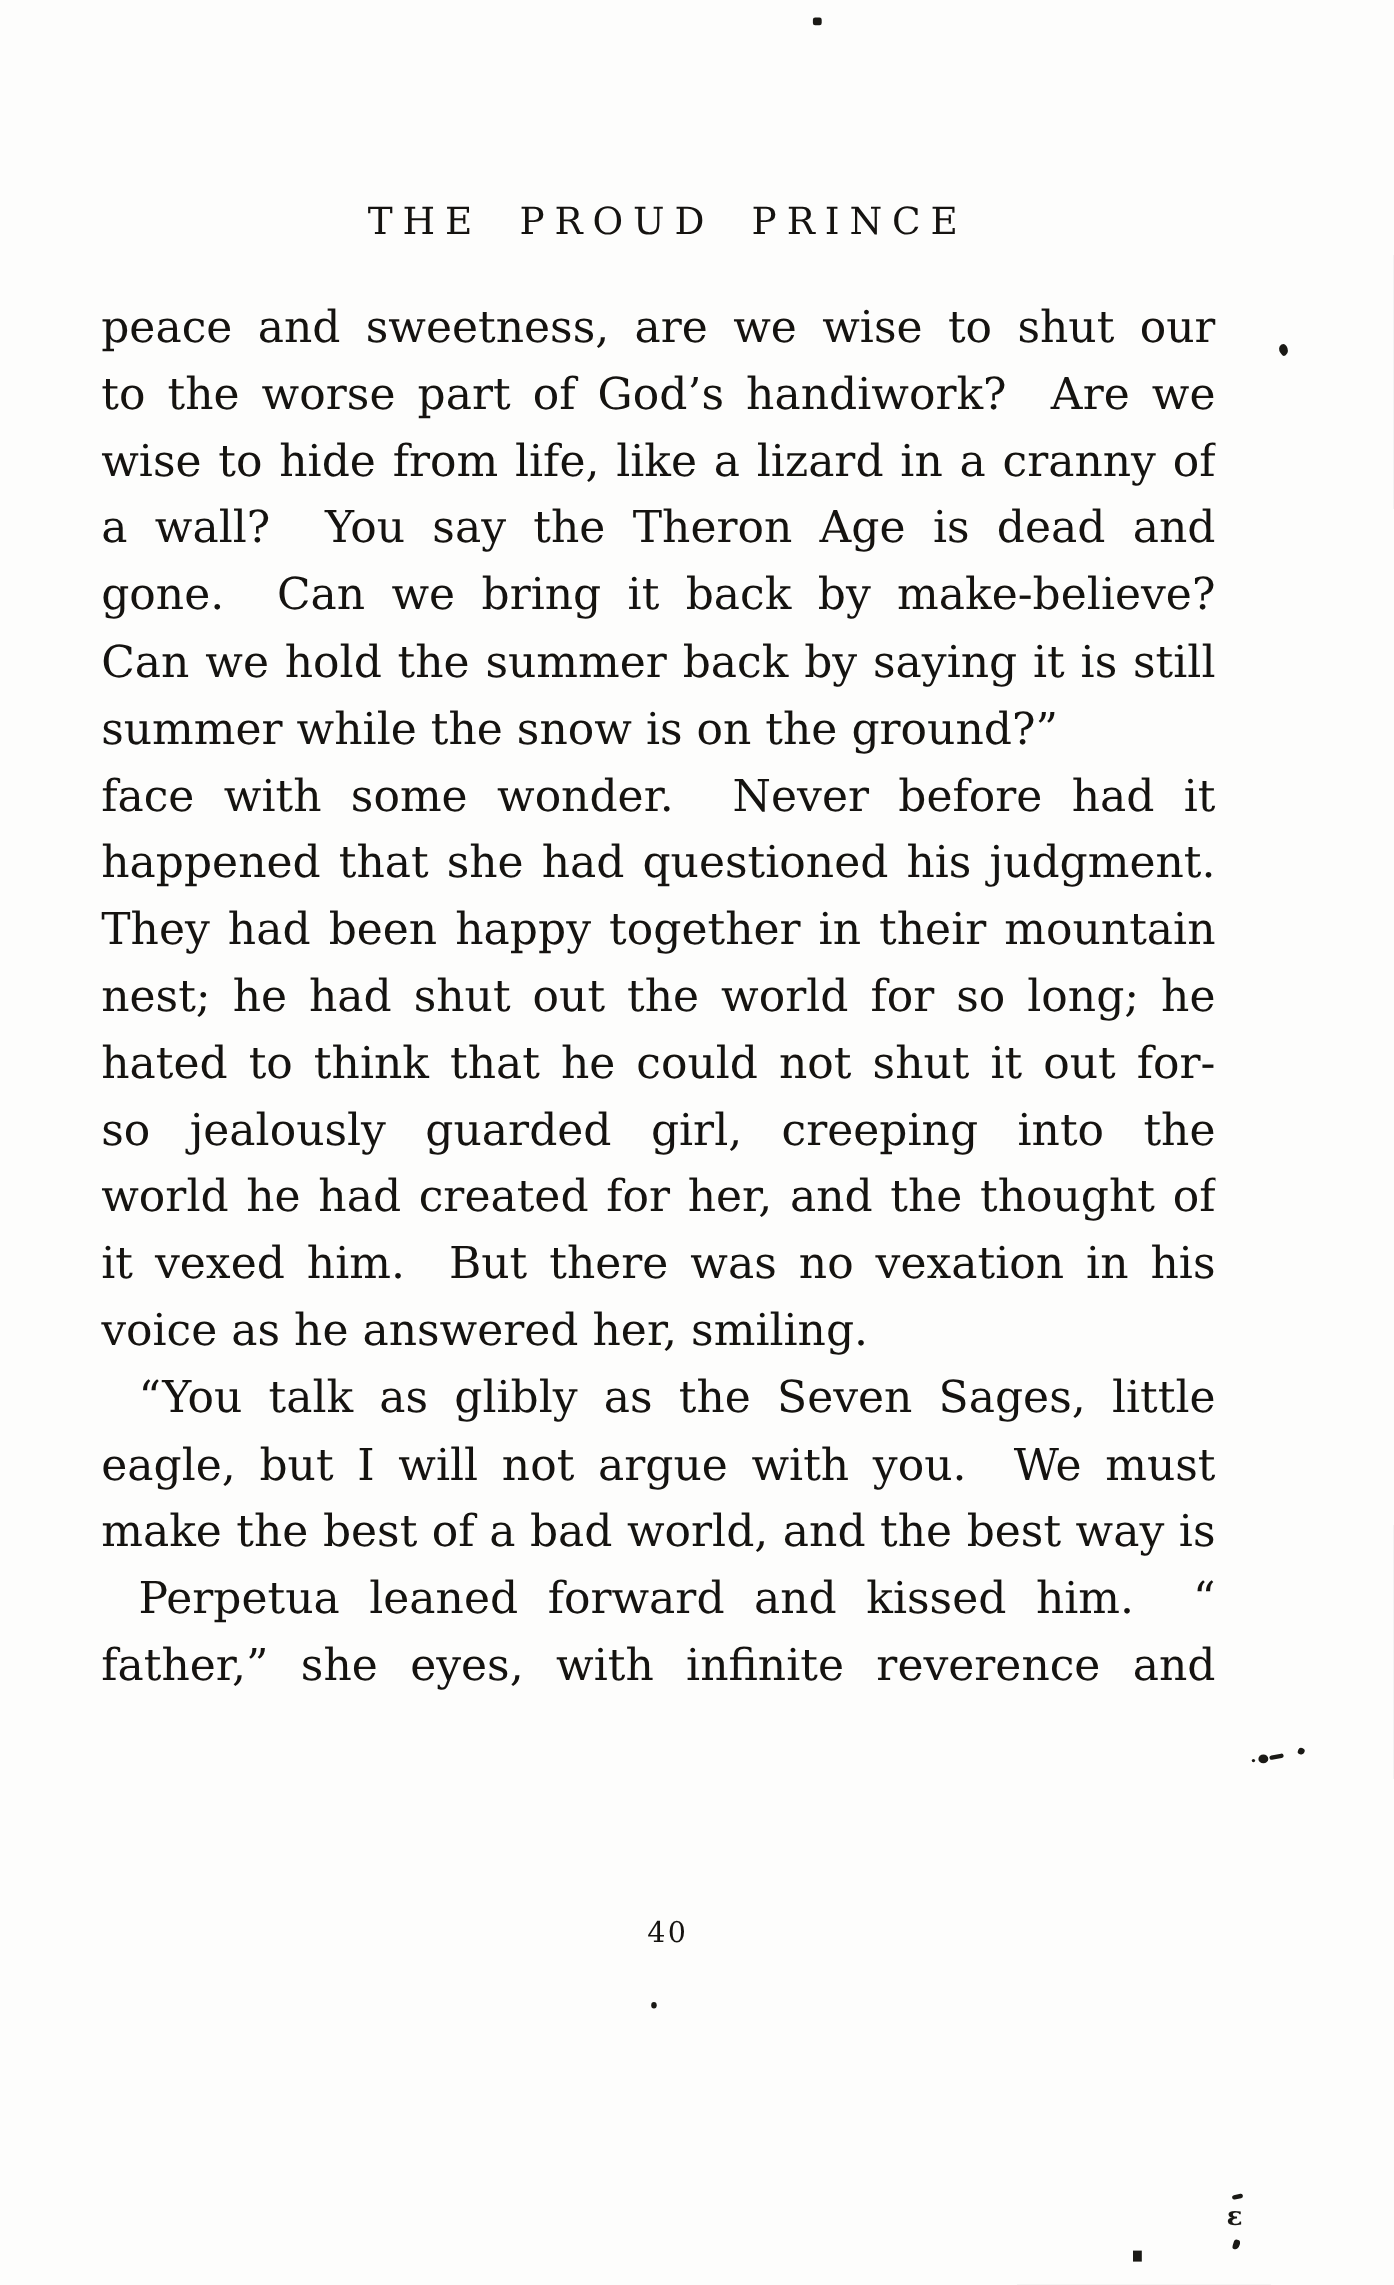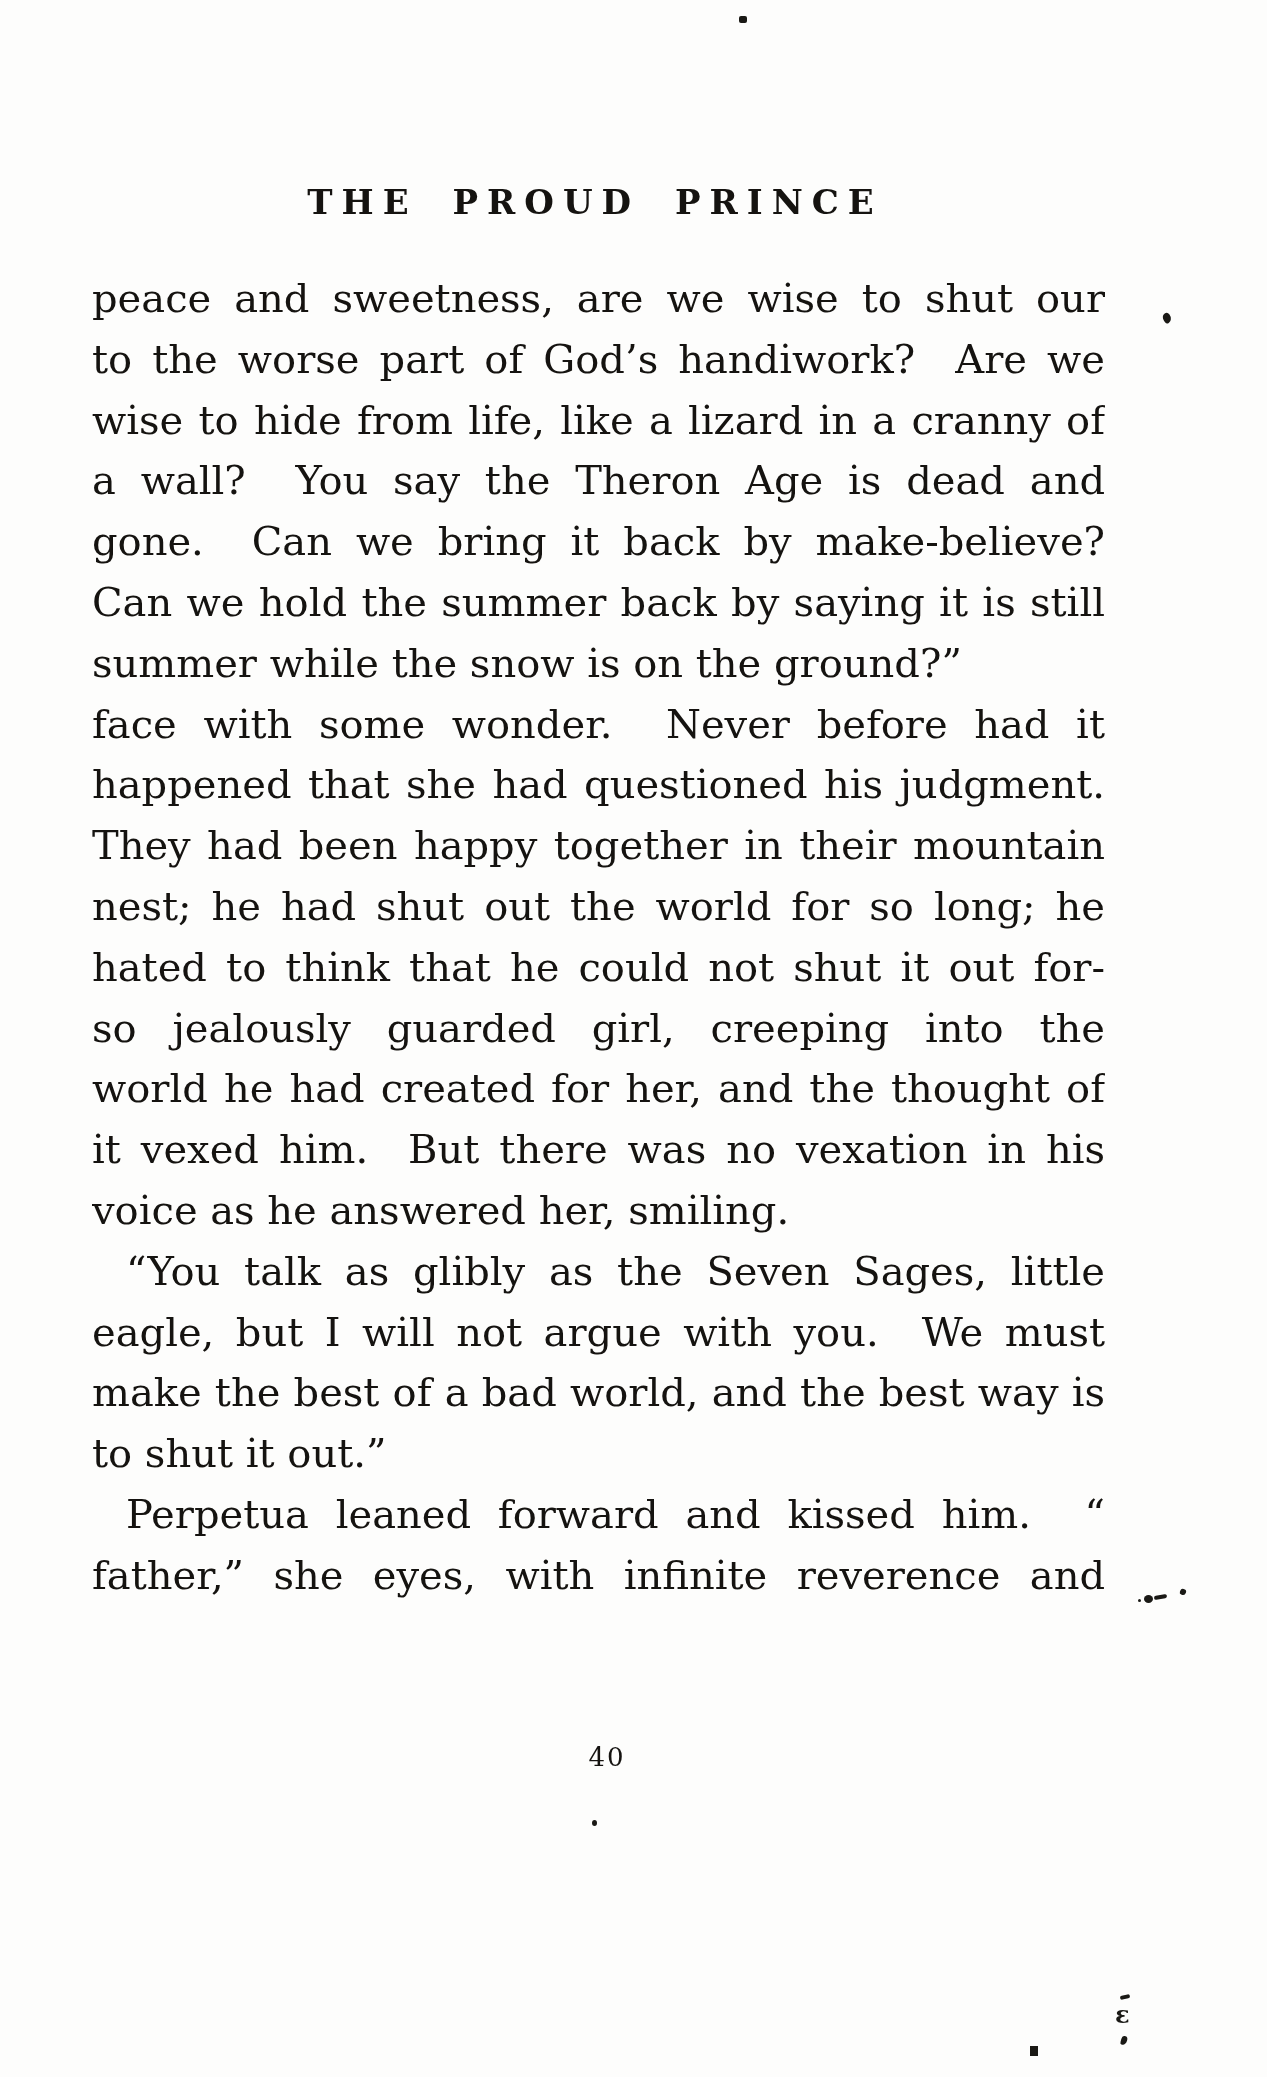--- a/index.html
+++ b/index.html
@@ -12,25 +12,25 @@
     width: 1267px;
     height: 2077px;
     background: #fdfdfc;
     color: #151310;
     font-family: "DejaVu Serif", serif;
     overflow: hidden;
   }
   .page-title {
     position: absolute;
     top: 182px;
-    left: 0;
+    left: 12px;
     width: 1190px;
     text-align: center;
     font-size: 34px;
-    font-weight: bold;
+    font-weight: normal;
     letter-spacing: 9px;
     word-spacing: 14px;
     white-space: nowrap;
   }
   .body-text {
     position: absolute;
     top: 268px;
     left: 92px;
     width: 1013px;
   }
@@ -95,21 +95,20 @@
       <div class="text-line">They had been happy together in their mountain</div>
       <div class="text-line">nest; he had shut out the world for so long; he</div>
       <div class="text-line">hated to think that he could not shut it out for-</div>
       <div class="text-line">so jealously guarded girl, creeping into the unreal</div>
       <div class="text-line">world he had created for her, and the thought of</div>
       <div class="text-line">it vexed him.  But there was no vexation in his</div>
       <div class="text-line flush">voice as he answered her, smiling.</div>
       <div class="text-line indent">“You talk as glibly as the Seven Sages, little</div>
       <div class="text-line">eagle, but I will not argue with you.  We must</div>
       <div class="text-line">make the best of a bad world, and the best way is</div>
-      <div class="text-line flush">to shut it out.”</div>
       <div class="text-line indent">Perpetua leaned forward and kissed him.  “ Dear</div>
       <div class="text-line">father,” she eyes, with infinite reverence and</div>
     </div>
 
   <div class="page-number">40</div>
 
   <div class="ink ink-top-dot"></div>
   <div class="ink ink-margin-comma"></div>
   <div class="ink ink-small-dot"></div>
   <div class="ink-squiggle ink" style="background:none;">

